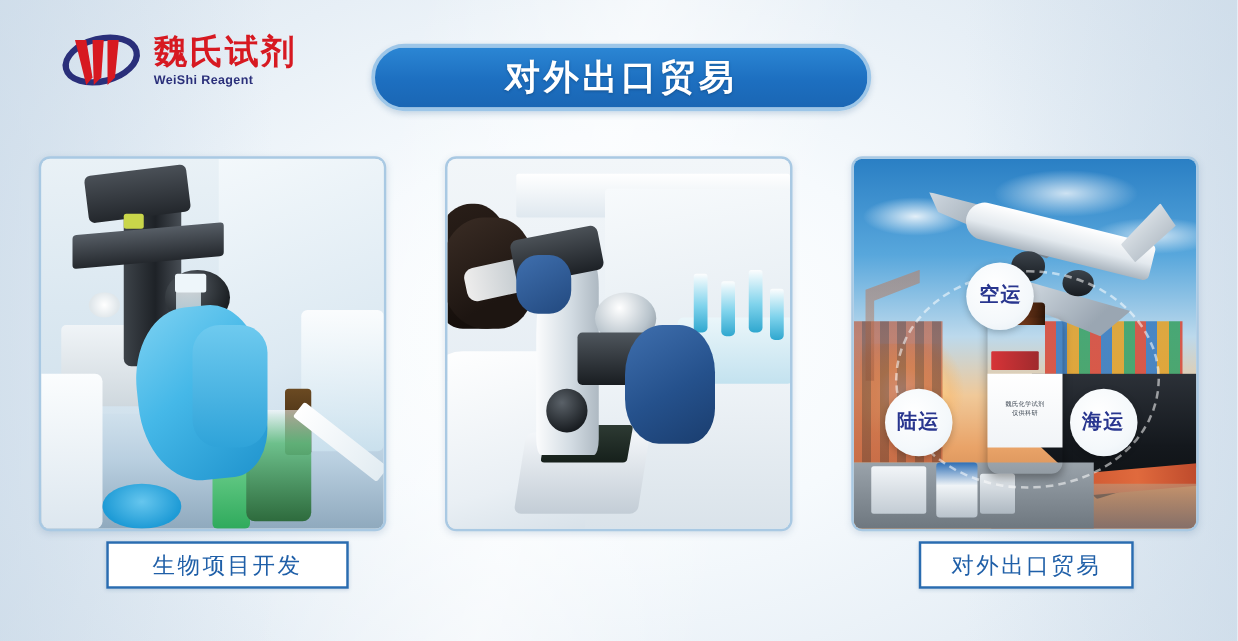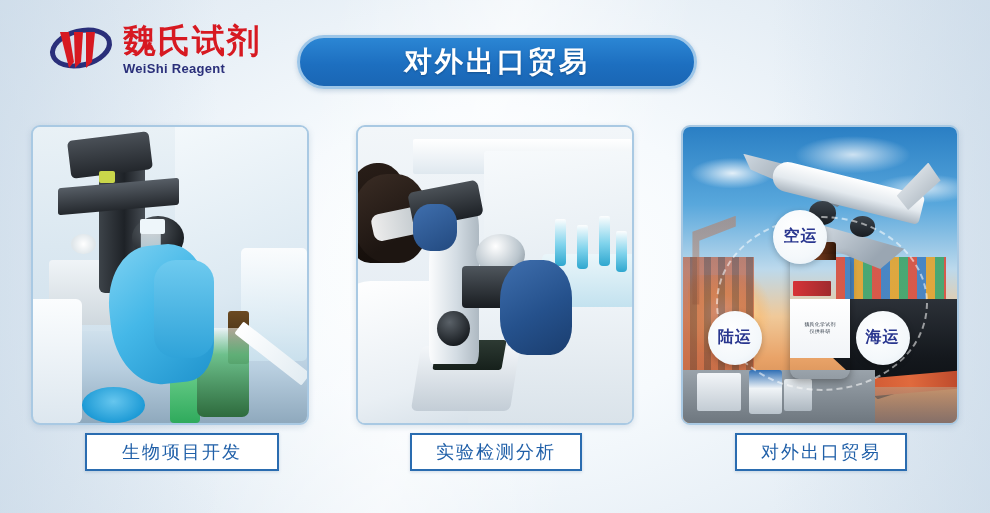--- a/index.html
+++ b/index.html
@@ -53,29 +53,29 @@
     position: relative;
     flex: none;
   }
   .brand-text {
     display: flex;
     flex-direction: column;
     justify-content: center;
     line-height: 1;
   }
   .brand-cn {
-    font-size: 33px;
+    font-size: 27px;
     font-weight: bold;
     color: #d71921;
     letter-spacing: 1.5px;
     white-space: nowrap;
   }
   .brand-en {
     margin-top: 5px;
-    font-size: 13px;
+    font-size: 10px;
     font-weight: bold;
     color: #2a2f7a;
     letter-spacing: 0.3px;
     white-space: nowrap;
   }
 
   .title-pill {
     position: absolute;
     left: 297px; top: 35px;
     width: 400px; height: 54px;
@@ -637,20 +637,17 @@
         <div class="freight-circle fc-land">
           <span>陆运</span>
         </div>
       </div>
     </div>
   </div>
 
   <div class="caption cap1">
     <span>生物项目开发</span>
   </div>
-  <div class="caption cap2">
-    <span>实验检测分析</span>
-  </div>
   <div class="caption cap3">
     <span>对外出口贸易</span>
   </div>
 
 </div>
 
 </body></html>

